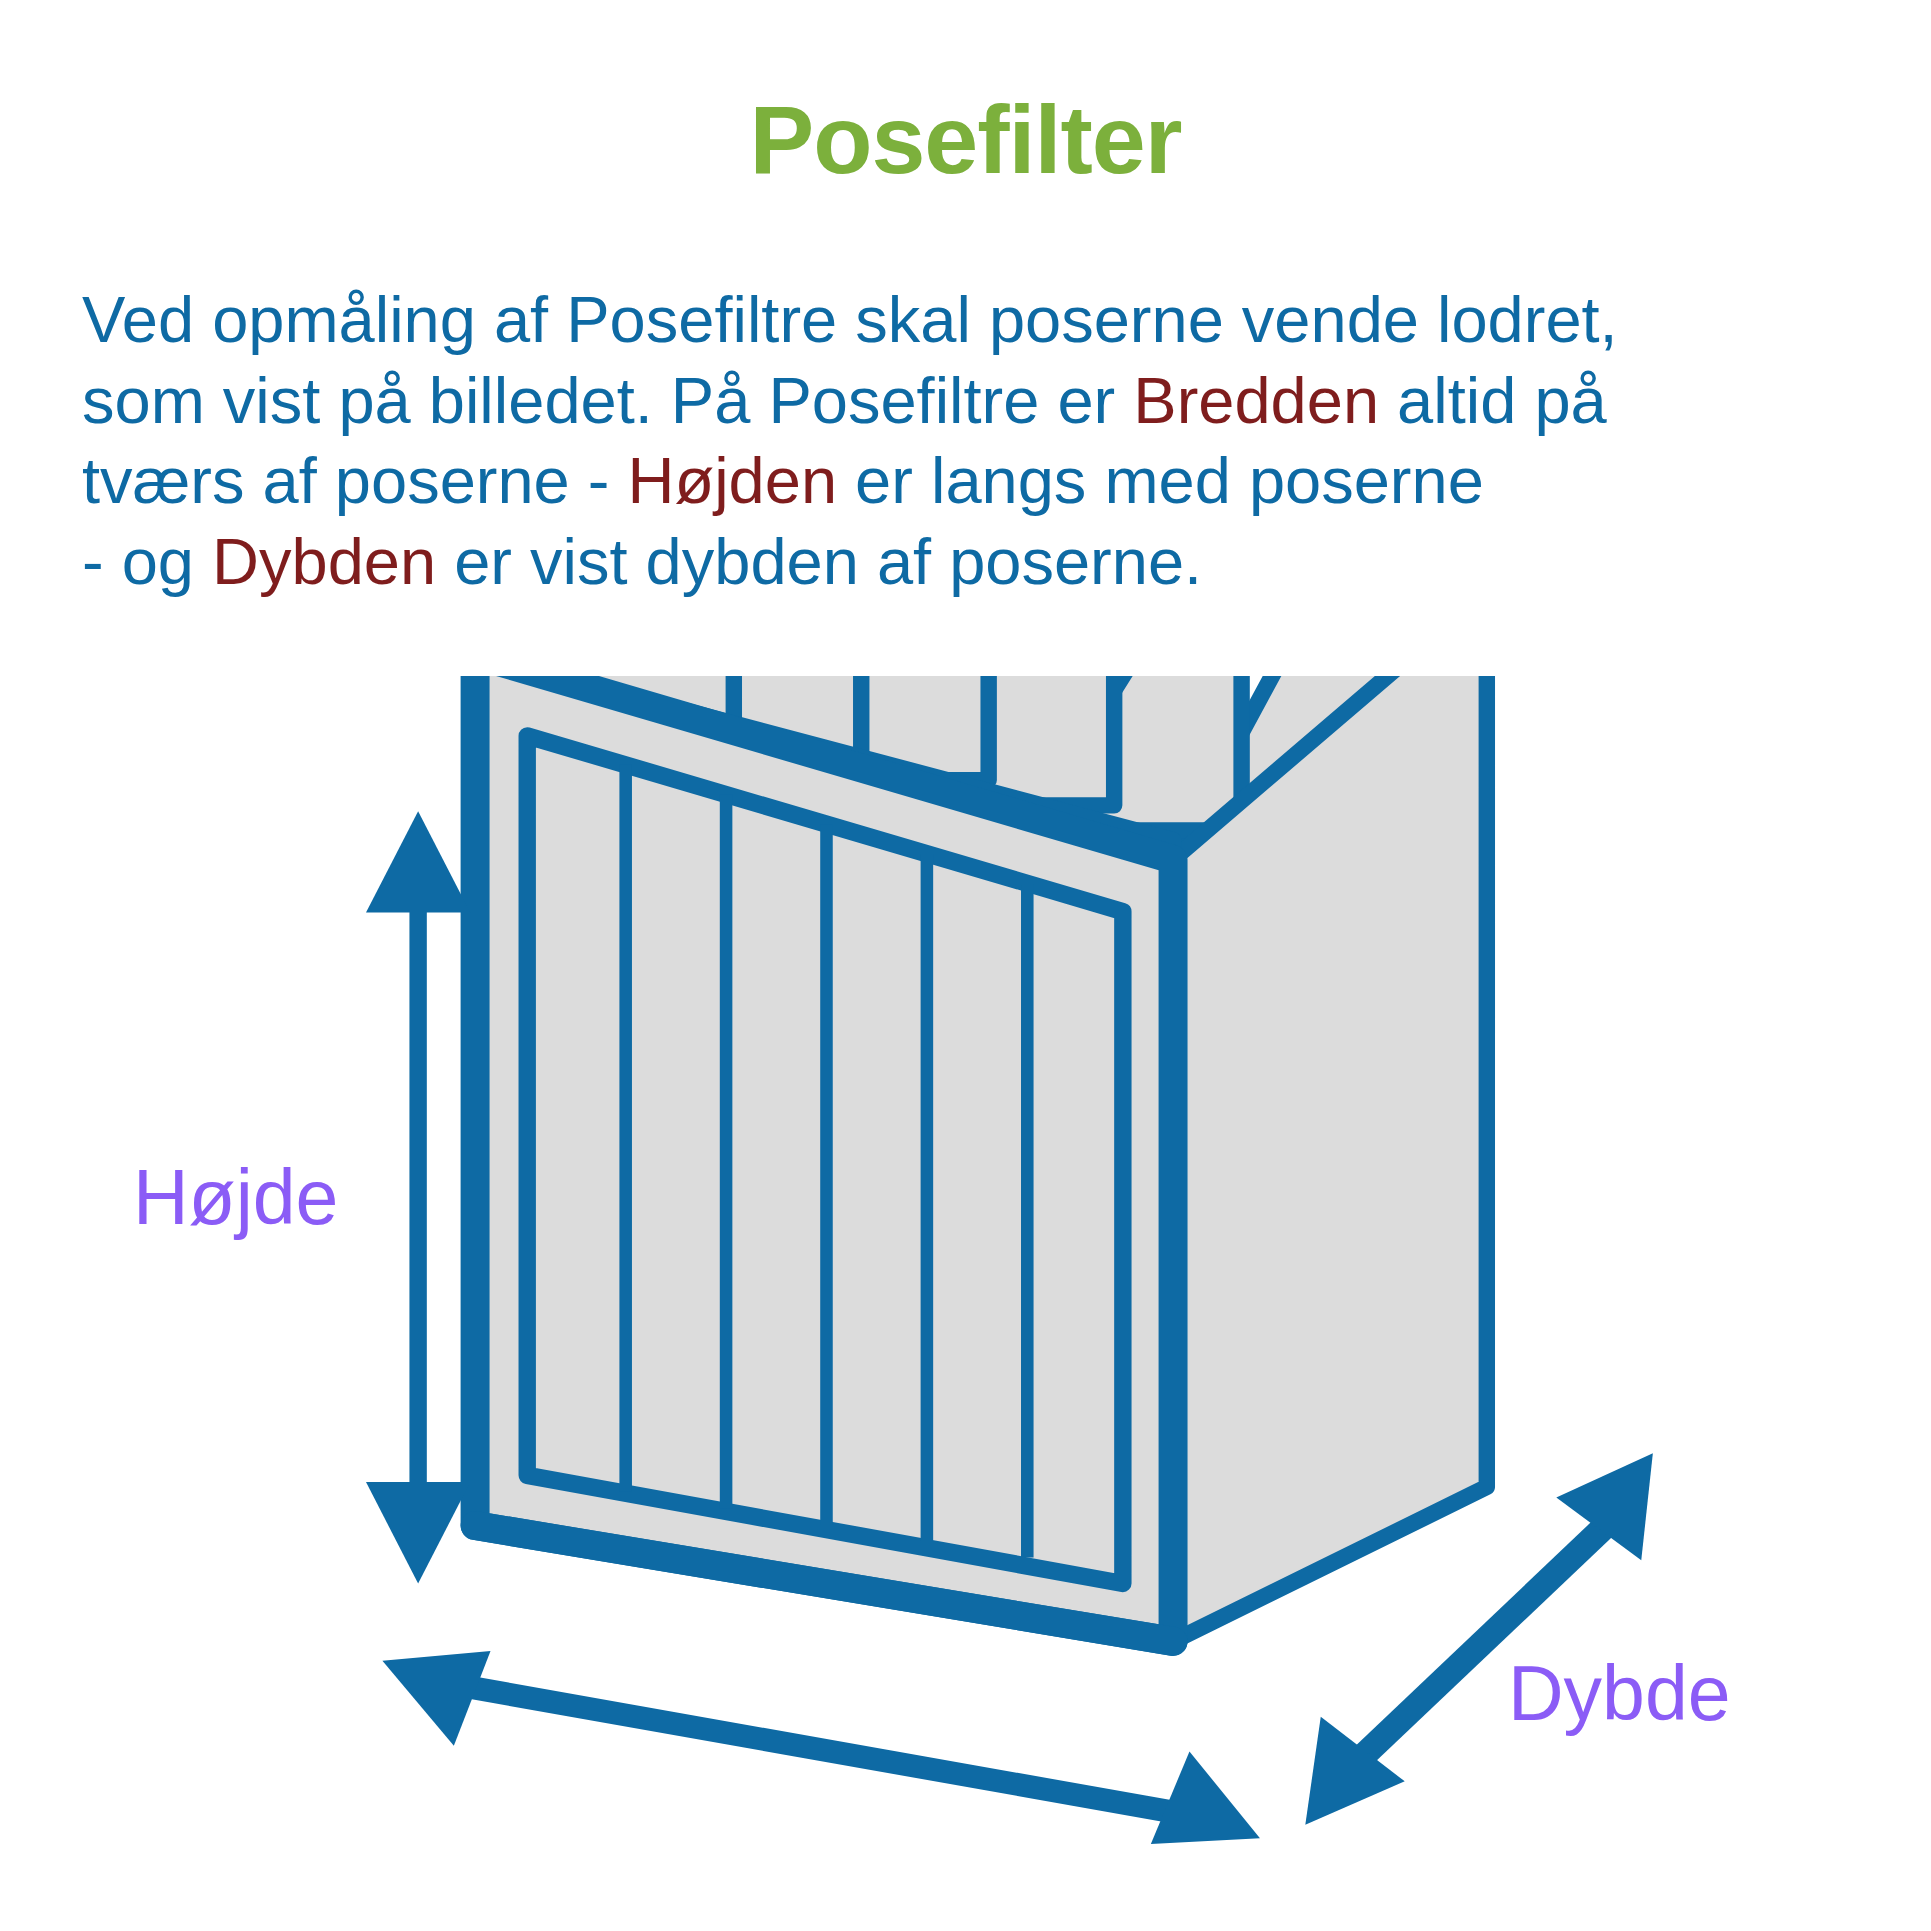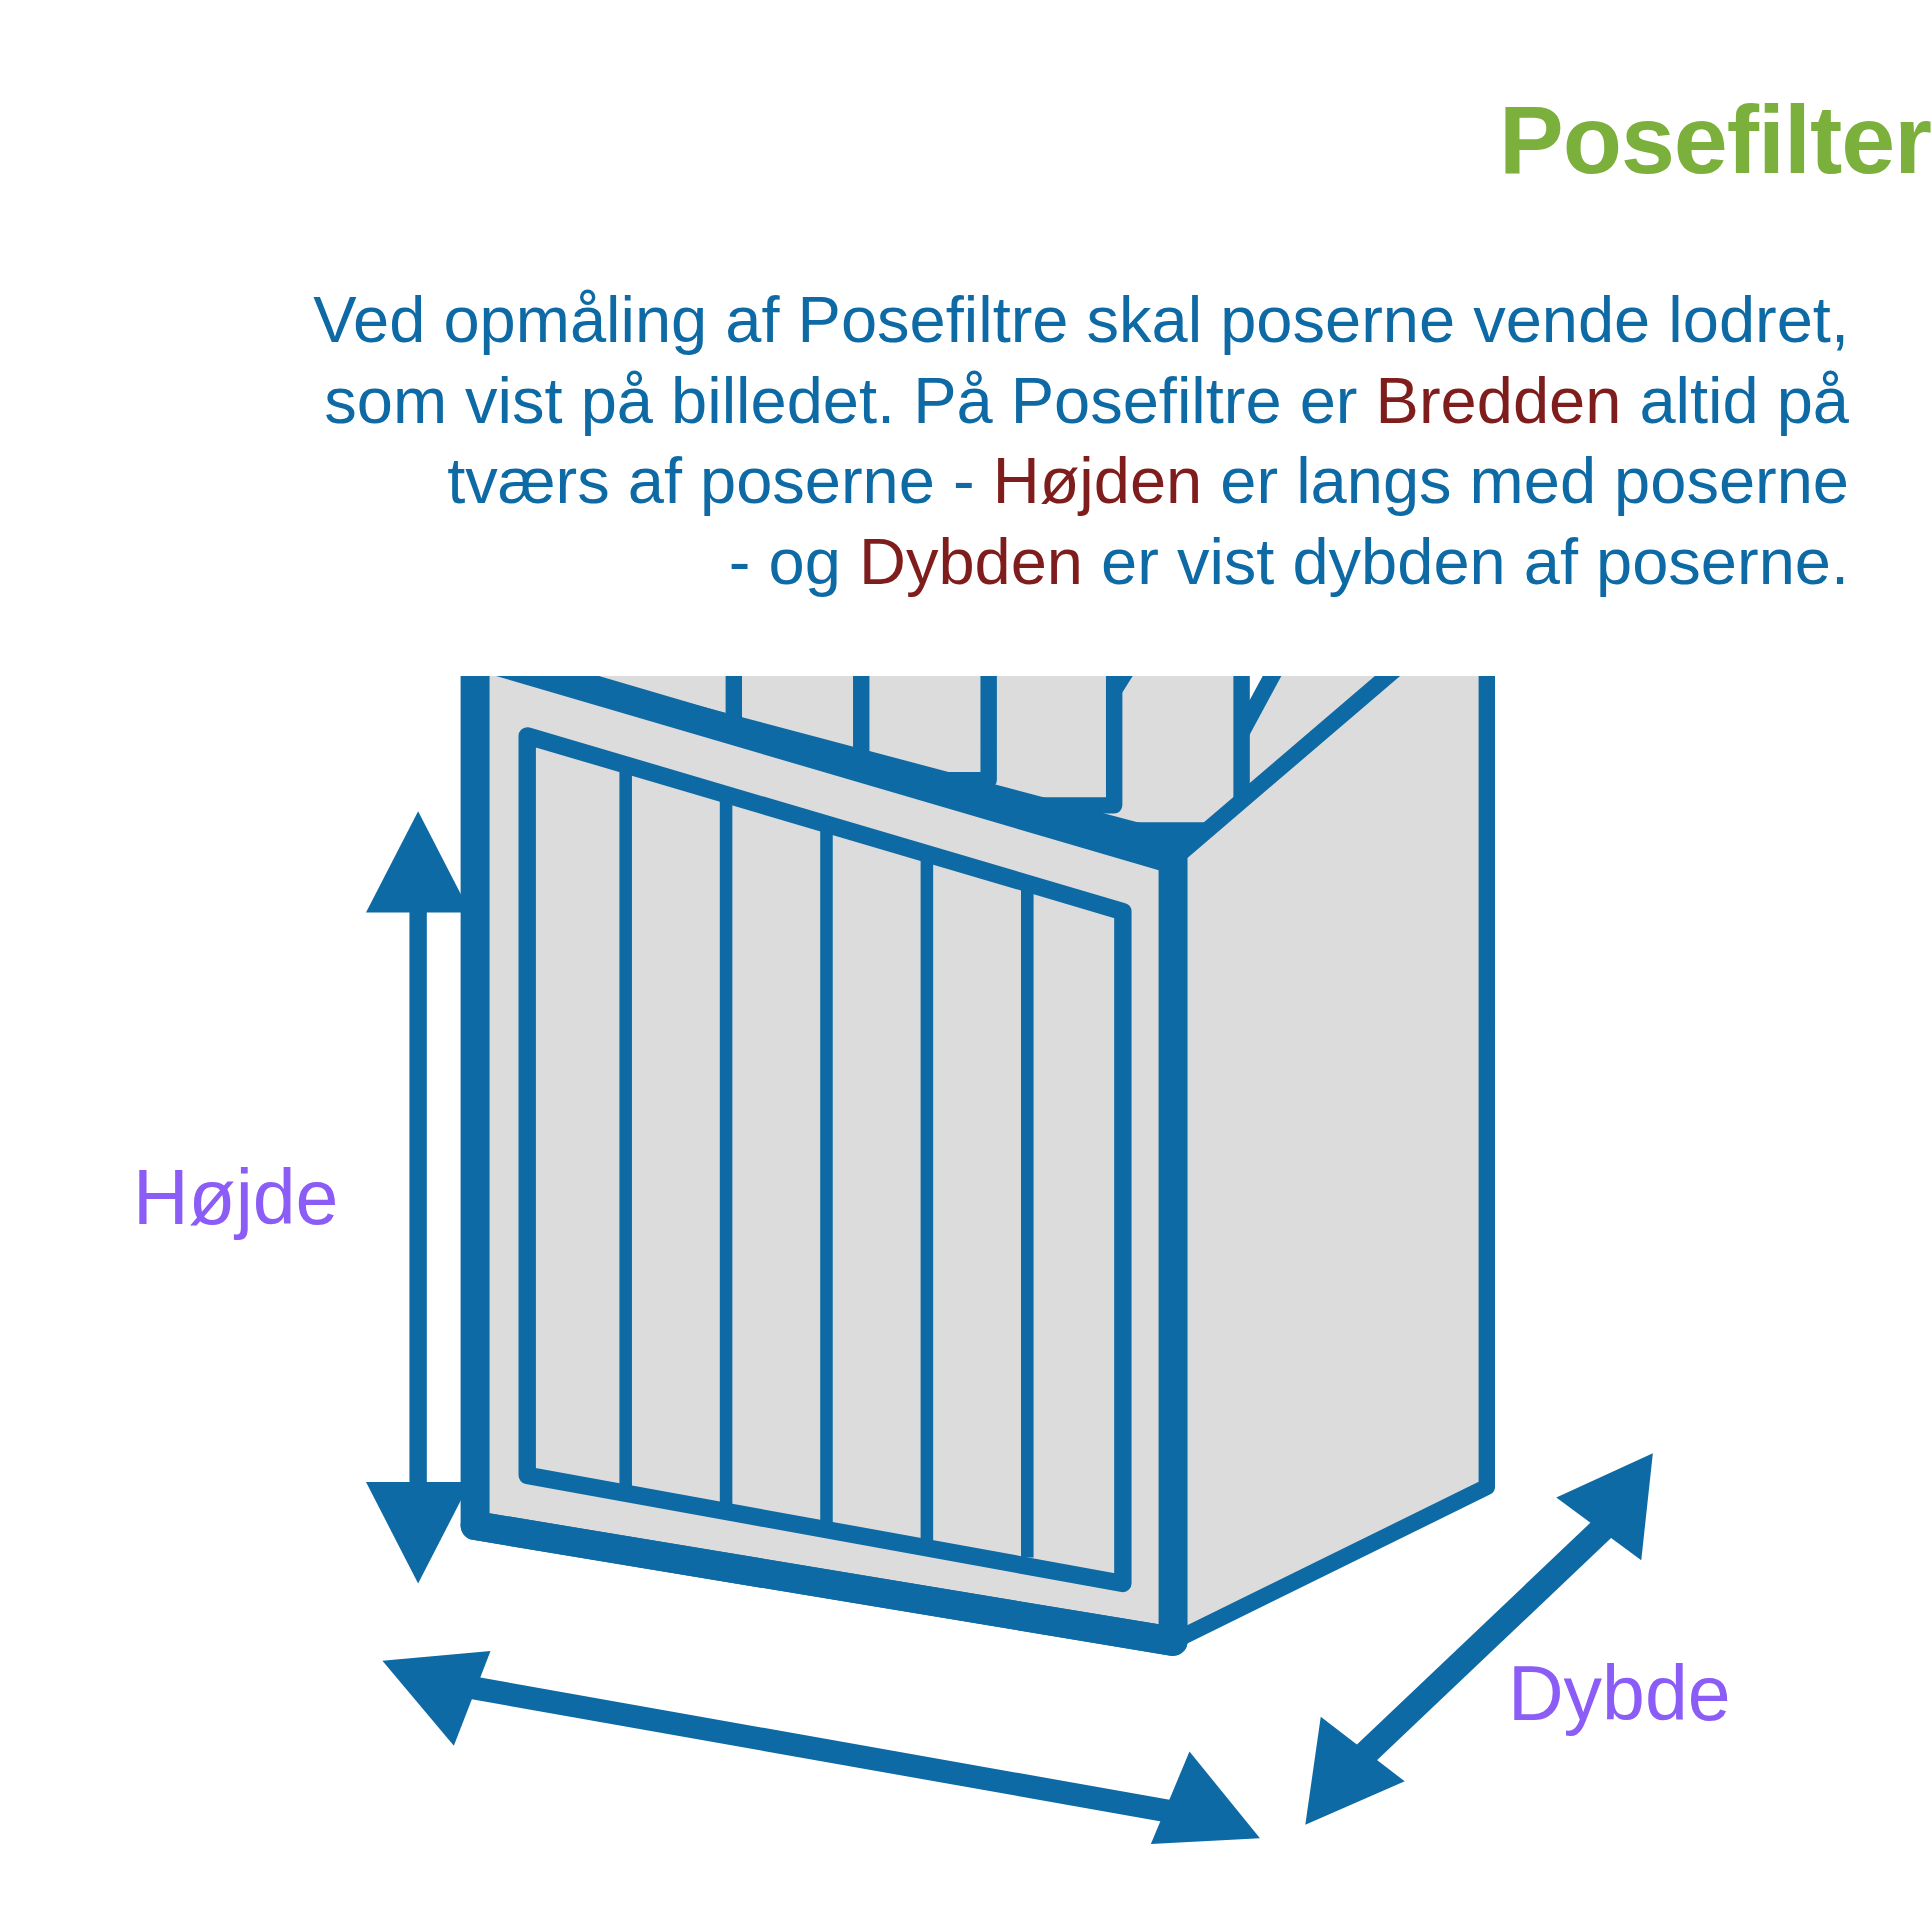--- a/index.html
+++ b/index.html
@@ -19,35 +19,35 @@
     height: 1931px;
     background: #ffffff;
   }
 
   
   .title {
     position: absolute;
     top: 89px;
     left: 0;
     width: 1931px;
-    text-align: right;
+    text-align: center;
     font-size: 97px;
     font-weight: bold;
     line-height: 1.05;
     color: #7CB03C;
     letter-spacing: -1px;
   }
 
   
   .intro {
     position: absolute;
     top: 280px;
     left: 82px;
     width: 1767px;
-    text-align: right;
+    text-align: left;
     font-size: 65px;
     line-height: 1.24;
     color: #0E6AA4;
   }
   .intro .hl { color: #7f1d1d; }
 
   
   .diagram {
     position: absolute;
     top: 676px;

